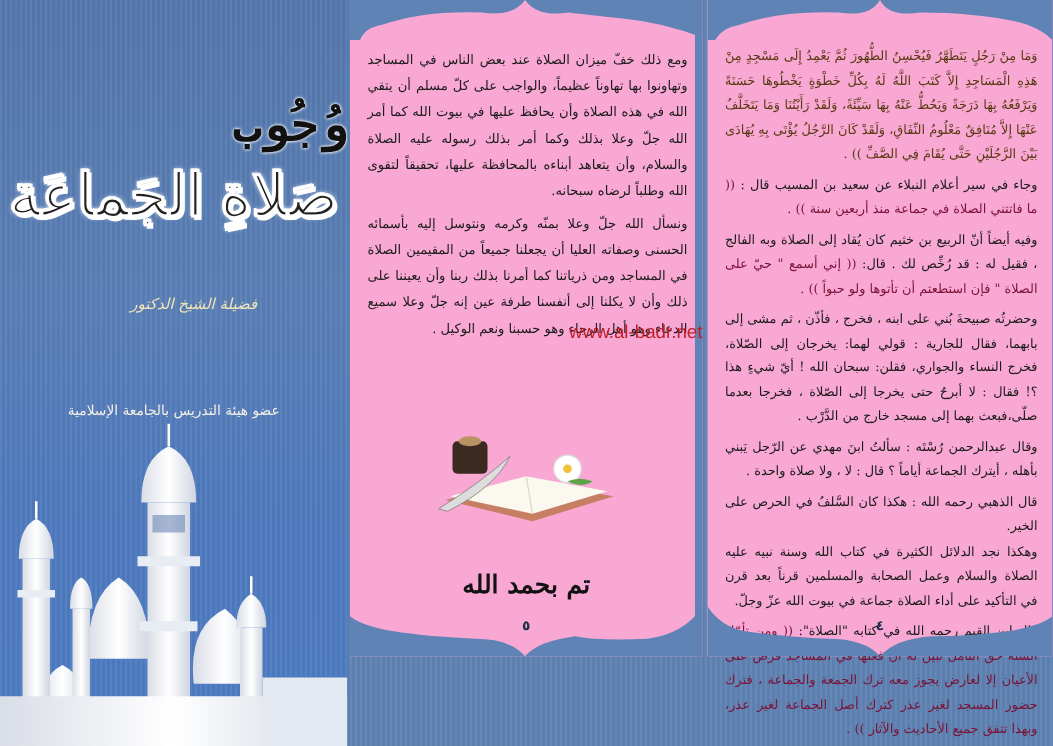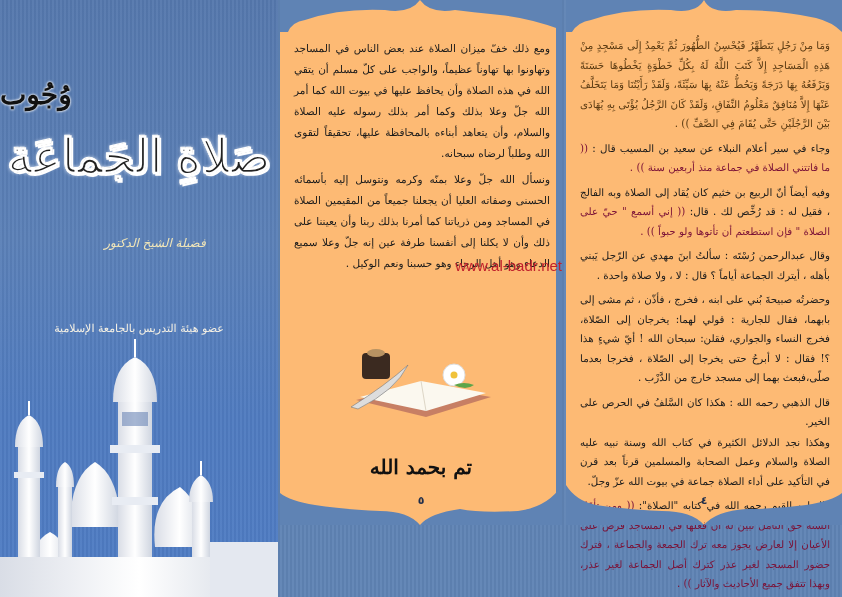--- a/index.html
+++ b/index.html
@@ -15,23 +15,23 @@
     pointer-events: none;
   }
   
   .cover {
     position: absolute; left: 0; top: 0; width: 278px; height: 597px;
     background: linear-gradient(180deg, #5578ad 0%, #5b80b7 40%, #4f7bc0 70%, #4e7cc4 100%);
     overflow: hidden;
   }
   .cover-title-small {
     position: absolute; left: 0; width: 278px; top: 78px;
-    text-align: left; direction: rtl;
-    font-family: Liberation Serif, serif; font-weight: bold;
-    font-size: 28px; color: #111;
+    text-align: right; direction: rtl;
+    font-family: Liberation Mono, monospace; font-weight: bold;
+    font-size: 38px; color: #111;
     text-shadow: 0 0 2px #fff, 0 0 3px #fff;
   }
   .cover-title-big {
     position: absolute; left: 0; width: 278px; top: 128px;
     text-align: center; direction: rtl;
     font-family: Liberation Sans, sans-serif; font-weight: bold;
     font-size: 48px; color: #222;
     -webkit-text-stroke: 1px #fff;
     text-shadow: 2px 2px 0 #fff, -1px -1px 0 #fff, 0 0 4px #fff;
     letter-spacing: 1px;
@@ -51,21 +51,21 @@
   .cover-affiliation {
     position: absolute; left: 0; width: 278px; top: 322px;
     text-align: center; direction: rtl;
     font-size: 11px; color: #f4f0e4;
   }
   .mosque { position: absolute; left: 0; bottom: 0; width: 278px; height: 270px; }
 
   
   .page {
     position: absolute; top: 0; height: 525px;
-    background: #fdba74;
+    background: #f9a8d4;
   }
   .page-left  { left: 280px; width: 282px; }
   .page-right { left: 566px; width: 276px; }
   .page .scallop-top, .page .scallop-bottom {
     position: absolute; left: 0; width: 100%; height: 40px;
   }
   .page .scallop-top { top: 0; }
   .page .scallop-bottom { bottom: 0; }
   .page .edge-r { position:absolute; right:0; top:0; bottom:0; width: 6px; background:#5f83b4; }
   .page-body {
@@ -176,22 +176,22 @@
 </section>
 
 <section class="page page-right">
   <svg class="scallop-top" viewBox="0 0 276 40" preserveAspectRatio="none">
     <path d="M0 0 H276 V32 Q266 22 250 18 Q215 10 170 10 Q145 14 138 0 Q130 14 105 10 Q60 8 25 20 Q12 22 6 32 L0 32 Z" fill="#5f83b4"></path>
   </svg>
   <div class="page-body" style="top:36px; font-size:10.3px; line-height:19.5px;">
     <p class="quran">وَمَا مِنْ رَجُلٍ يَتَطَهَّرُ فَيُحْسِنُ الطُّهُورَ ثُمَّ يَعْمِدُ إِلَى مَسْجِدٍ مِنْ هَذِهِ الْمَسَاجِدِ إِلاَّ كَتَبَ اللَّهُ لَهُ بِكُلِّ خَطْوَةٍ يَخْطُوهَا حَسَنَةً وَيَرْفَعُهُ بِهَا دَرَجَةً وَيَحُطُّ عَنْهُ بِهَا سَيِّئَةً، وَلَقَدْ رَأَيْتُنَا وَمَا يَتَخَلَّفُ عَنْهَا إِلاَّ مُنَافِقٌ مَعْلُومُ النِّفَاقِ، وَلَقَدْ كَانَ الرَّجُلُ يُؤْتَى بِهِ يُهَادَى بَيْنَ الرَّجُلَيْنِ حَتَّى يُقَامَ فِي الصَّفِّ )) .</p>
     <p><span>وجاء في سير أعلام النبلاء عن سعيد بن المسيب قال : </span><span class="quote">(( ما فاتتني الصلاة في جماعة منذ أربعين سنة )) .</span></p>
     <p><span>وفيه أيضاً أنّ الربيع بن خثيم كان يُقاد إلى الصلاة وبه الفالج ، فقيل له : قد رُخِّص لك . قال: </span><span class="quote">(( إني أسمع " حيّ على الصلاة " فإن استطعتم أن تأتوها ولو حبواً )) .</span></p>
+    <p><span>وحضرتُه صبيحةَ بُني على ابنه ، فخرج ، فأذّن ، ثم مشى إلى بابهما، فقال للجارية : قولي لهما: يخرجان إلى الصّلاة، فخرج النساء والجواري، فقلن: سبحان الله ! أيّ شيءٍ هذا ؟! فقال : لا أبرحُ حتى يخرجا إلى الصّلاة ، فخرجا بعدما صلّى،فبعث بهما إلى مسجد خارج من الدَّرْب .</span></p>
     <p><span>وقال عبدالرحمن رُسْتَه : سألتُ ابنَ مهدي عن الرّجل يَبني بأهله ، أيترك الجماعة أياماً ؟ قال : لا ، ولا صلاة واحدة .</span></p>
-    <p><span>وحضرتُه صبيحةَ بُني على ابنه ، فخرج ، فأذّن ، ثم مشى إلى بابهما، فقال للجارية : قولي لهما: يخرجان إلى الصّلاة، فخرج النساء والجواري، فقلن: سبحان الله ! أيّ شيءٍ هذا ؟! فقال : لا أبرحُ حتى يخرجا إلى الصّلاة ، فخرجا بعدما صلّى،فبعث بهما إلى مسجد خارج من الدَّرْب .</span></p>
     <p style="margin-bottom:1px"><span>قال الذهبي رحمه الله : هكذا كان السَّلفُ في الحرص على الخير.</span></p>
     <p><span>وهكذا نجد الدلائل الكثيرة في كتاب الله وسنة نبيه عليه الصلاة والسلام وعمل الصحابة والمسلمين قرناً بعد قرن في التأكيد على أداء الصلاة جماعة في بيوت الله عزّ وجلّ.</span></p>
     <p><span>قال ابن القيم رحمه الله في كتابه "الصلاة": </span><span class="quote">(( ومن تأمّل السنة حقّ التأمل تبين له أن فعلها في المساجد فرض على الأعيان إلا لعارض يجوز معه ترك الجمعة والجماعة ، فترك حضور المسجد لغير عذر كترك أصل الجماعة لغير عذر، وبهذا تتفق جميع الأحاديث والآثار )) .</span></p>
   </div>
   <svg class="scallop-bottom" viewBox="0 0 276 40" preserveAspectRatio="none">
     <path d="M0 40 H276 V8 Q266 16 240 20 Q210 24 180 24 Q150 26 138 40 Q126 26 96 26 Q56 24 30 20 Q10 16 0 0 Z" fill="#5f83b4"></path>
   </svg>
   <div class="page-num">٤</div>
 </section>
 

